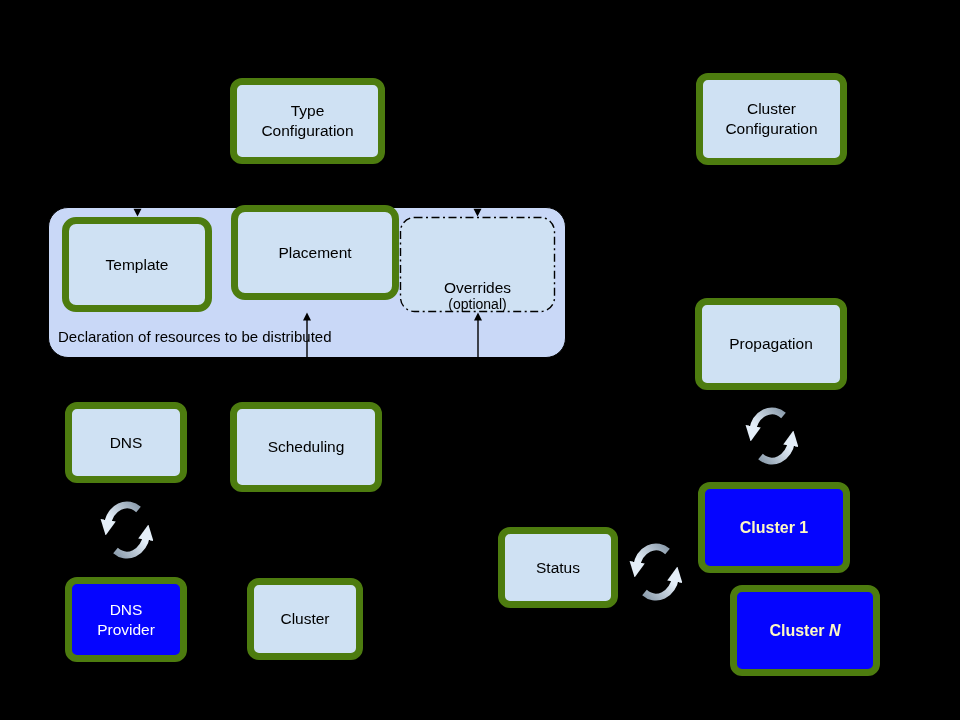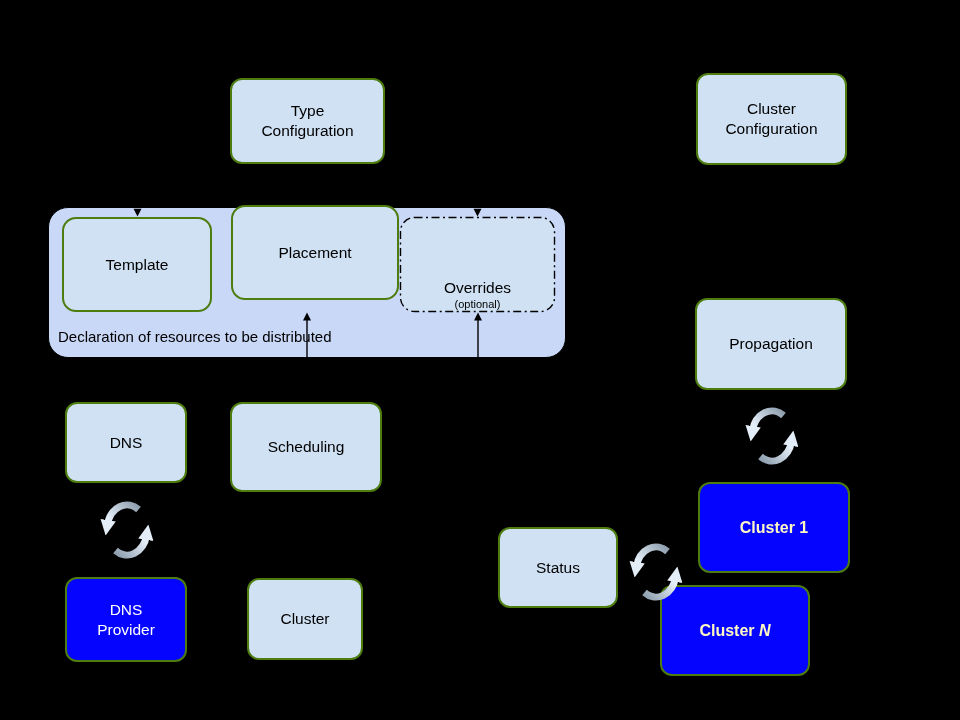--- a/index.html
+++ b/index.html
@@ -2,34 +2,34 @@
 <html><head>
 <meta charset="utf-8">
 <style>
   html,body{margin:0;padding:0;background:#000;}
   .stage{
     position:relative;width:960px;height:720px;background:#000;overflow:hidden;
     font-family:"Liberation Sans", sans-serif;color:#000;
   }
   .box{
     position:absolute;display:flex;flex-direction:column;align-items:center;justify-content:center;
-    text-align:center;box-sizing:border-box;border:2px solid #4d7c0f;border-radius:12px;
+    text-align:center;box-sizing:border-box;border:7px solid #4d7c0f;border-radius:12px;
     background:#cfe1f3;font-size:15.5px;line-height:20px;z-index:3;
   }
   .container-group{
     position:absolute;left:48px;top:207px;width:518px;height:151px;
     background:#c9d8f7;border:1px solid #000;border-radius:20px;box-sizing:border-box;z-index:1;
   }
   .inner{border-radius:14px;}
   .blue{background:#0505ff;color:#fef9c3;font-weight:bold;font-size:16px;}
   .blue-reg{background:#0505ff;color:#fff;font-weight:normal;font-size:15.5px;}
   .caption{
     position:absolute;left:58px;top:329px;font-size:15px;line-height:15px;z-index:3;white-space:nowrap;
   }
-  .subnote{font-size:11px;line-height:15px;}
+  .subnote{font-size:14px;line-height:15px;}
   .it{font-style:italic;}
   .overlay{position:absolute;left:0;top:0;z-index:2;overflow:visible;pointer-events:none;}
   .sync{position:absolute;z-index:3;overflow:visible;}
   .overrides-label{
     position:absolute;left:400px;top:217px;width:155px;height:95px;z-index:3;
     display:flex;flex-direction:column;align-items:center;justify-content:flex-end;text-align:center;
     font-size:15.5px;line-height:19px;
   }
 </style>
 </head>
@@ -120,21 +120,21 @@
   </div>
 
   <div class="box" style="left:695px;top:298px;width:152px;height:92px;">
     <span>Propagation</span>
   </div>
 
   <div class="box blue" style="left:698px;top:482px;width:152px;height:91px;">
     <span><span>Cluster</span> <span>1</span></span>
   </div>
 
-  <div class="box blue" style="left:660px;top:585px;width:150px;height:91px;">
+  <div class="box blue" style="left:730px;top:585px;width:150px;height:91px;">
     <span><span>Cluster</span> <span class="it">N</span></span>
   </div>
 
   <div class="box" style="left:498px;top:527px;width:120px;height:81px;">
     <span>Status</span>
   </div>
 
   <svg class="sync" style="left:95px;top:492px;" width="64" height="76" viewBox="0 0 64 76">
     <path d="M43.5 17.5 A20 25 0 0 0 12.4 32.8" fill="none" stroke="url(#gTop)" stroke-width="7" marker-end="url(#syncArrow)"></path>
     <path d="M20.5 58.5 A20 25 0 0 0 51.6 43.2" fill="none" stroke="url(#gBot)" stroke-width="7" marker-end="url(#syncArrow)"></path>

